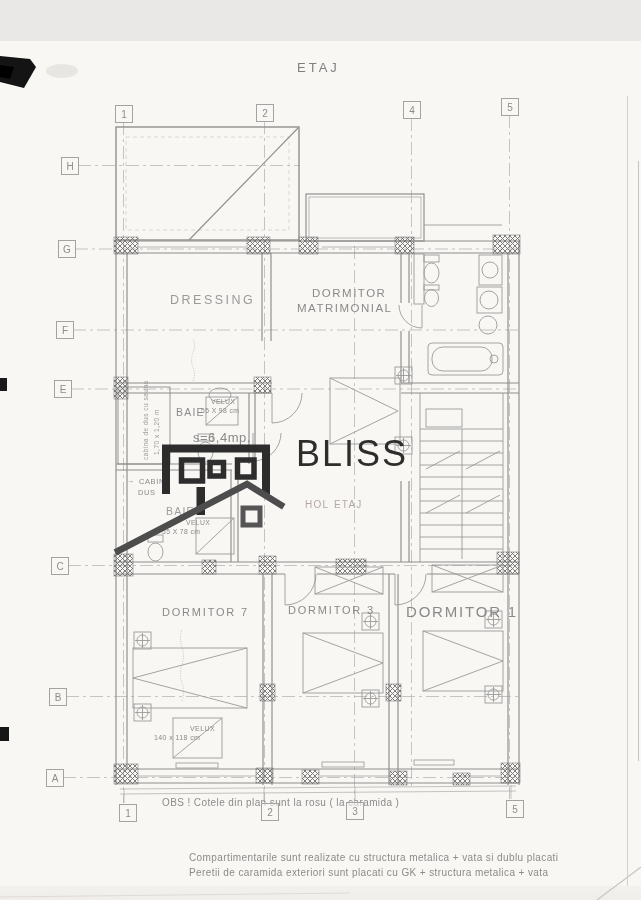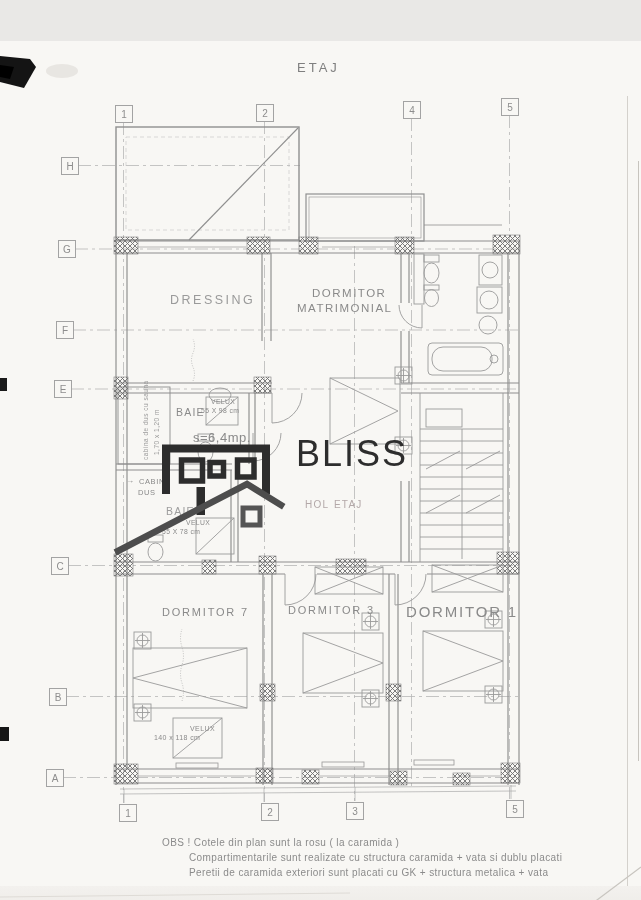--- a/index.html
+++ b/index.html
@@ -296,22 +296,22 @@
       <rect x="210" y="421.5" width="13.5" height="13.5" stroke="#2d2d2d" stroke-width="5.5"></rect>
       <rect x="237.5" y="419" width="16.5" height="17" stroke="#2d2d2d" stroke-width="5.5"></rect>
       <rect x="196.5" y="446" width="8.5" height="28" fill="#2d2d2d" stroke="none"></rect>
       <path d="M118,510 L247,443 L281,464" stroke="#4d4d4d" stroke-width="6.5"></path>
       <rect x="243" y="467" width="17" height="17" stroke="#555" stroke-width="5"></rect>
     </g>
   </svg>
   <div class="logo-text" style="z-index:7;left:296px;top:392px;font-size:36px;letter-spacing:2px">BLISS</div>
 
   <div>
-    <span class="note" style="left:162px;top:796px">OBS ! Cotele din plan sunt la rosu ( la caramida )</span>
-    <span class="note" style="left:189px;top:811px">Compartimentarile sunt realizate cu structura caramida + vata si dublu placati</span>
+    <span class="note" style="left:162px;top:756px">OBS ! Cotele din plan sunt la rosu ( la caramida )</span>
+    <span class="note" style="left:189px;top:811px">Compartimentarile sunt realizate cu structura metalica + vata si dublu placati</span>
     <span class="note" style="left:189px;top:826px">Peretii de caramida exteriori sunt placati cu GK + structura metalica + vata</span>
   </div>
 
   <div class="band"></div>
   <div class="edge-r1"></div>
   <div class="edge-r2"></div>
   <svg class="layer" style="z-index:10" width="641" height="900" viewBox="0 0 641 900">
     <polygon points="0,15 30,18 36,26 24,47 0,41" fill="#141414"></polygon>
     <polygon points="0,24 14,26 10,38 0,36" fill="#000"></polygon>
     <rect x="0" y="337" width="7" height="13" fill="#1a1a1a"></rect>

